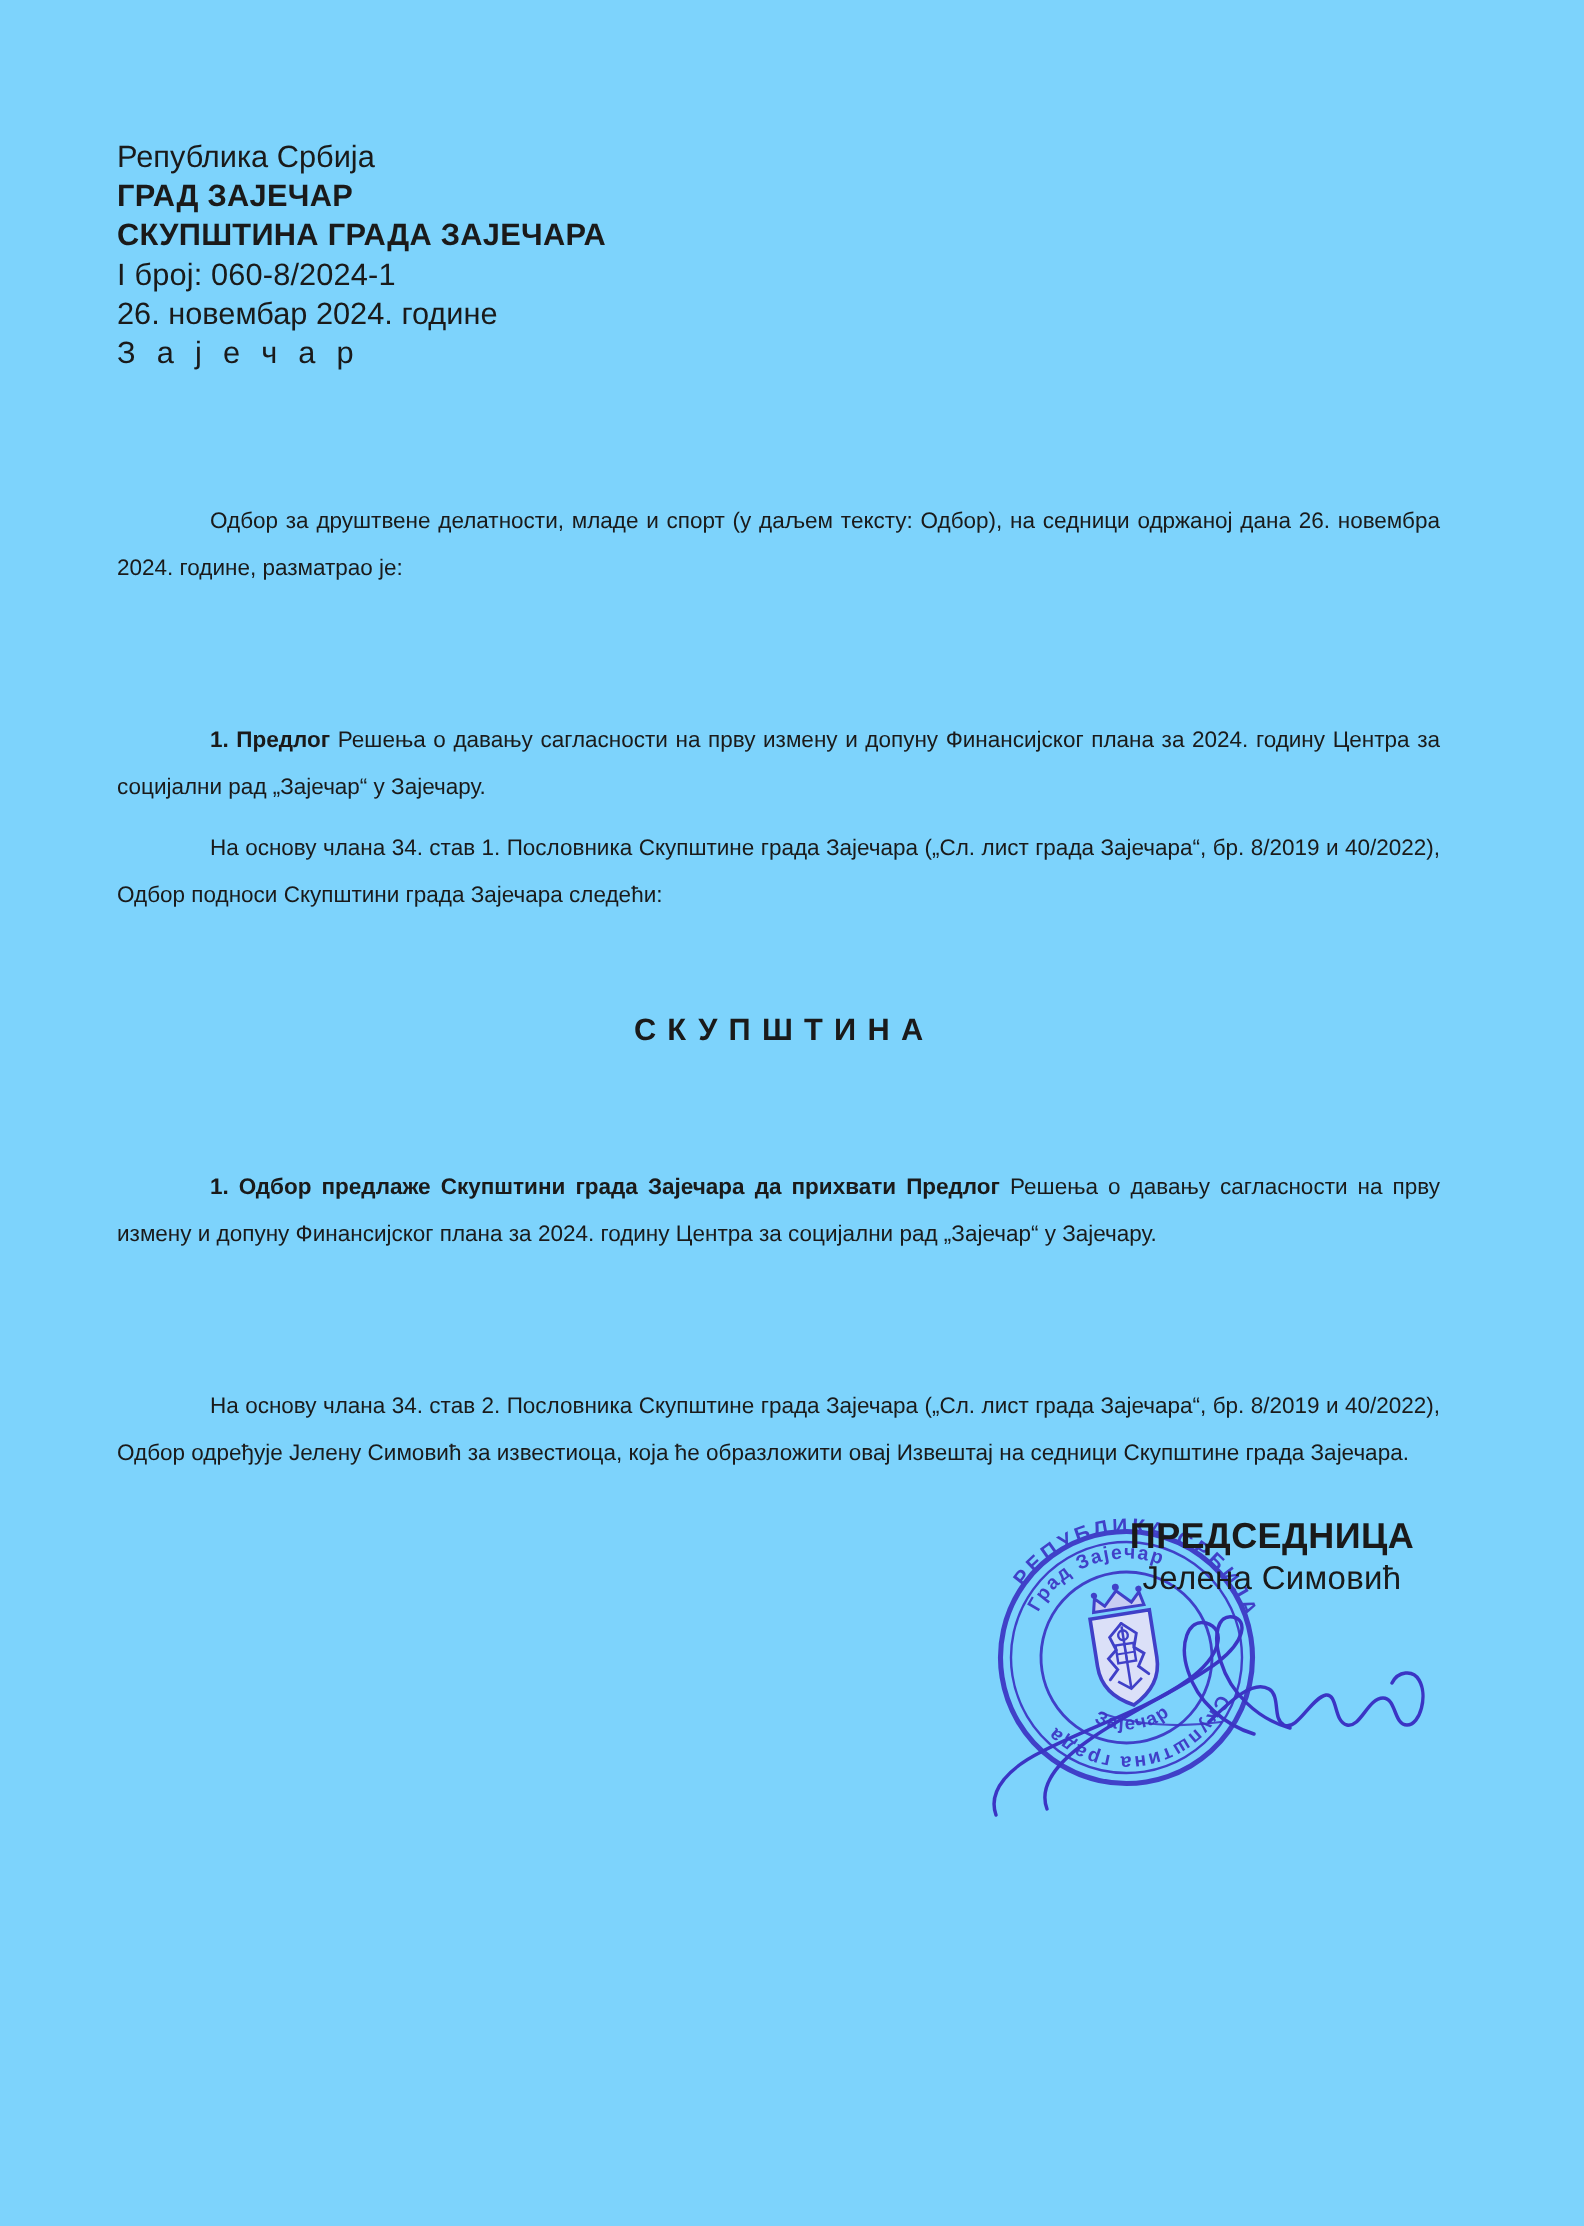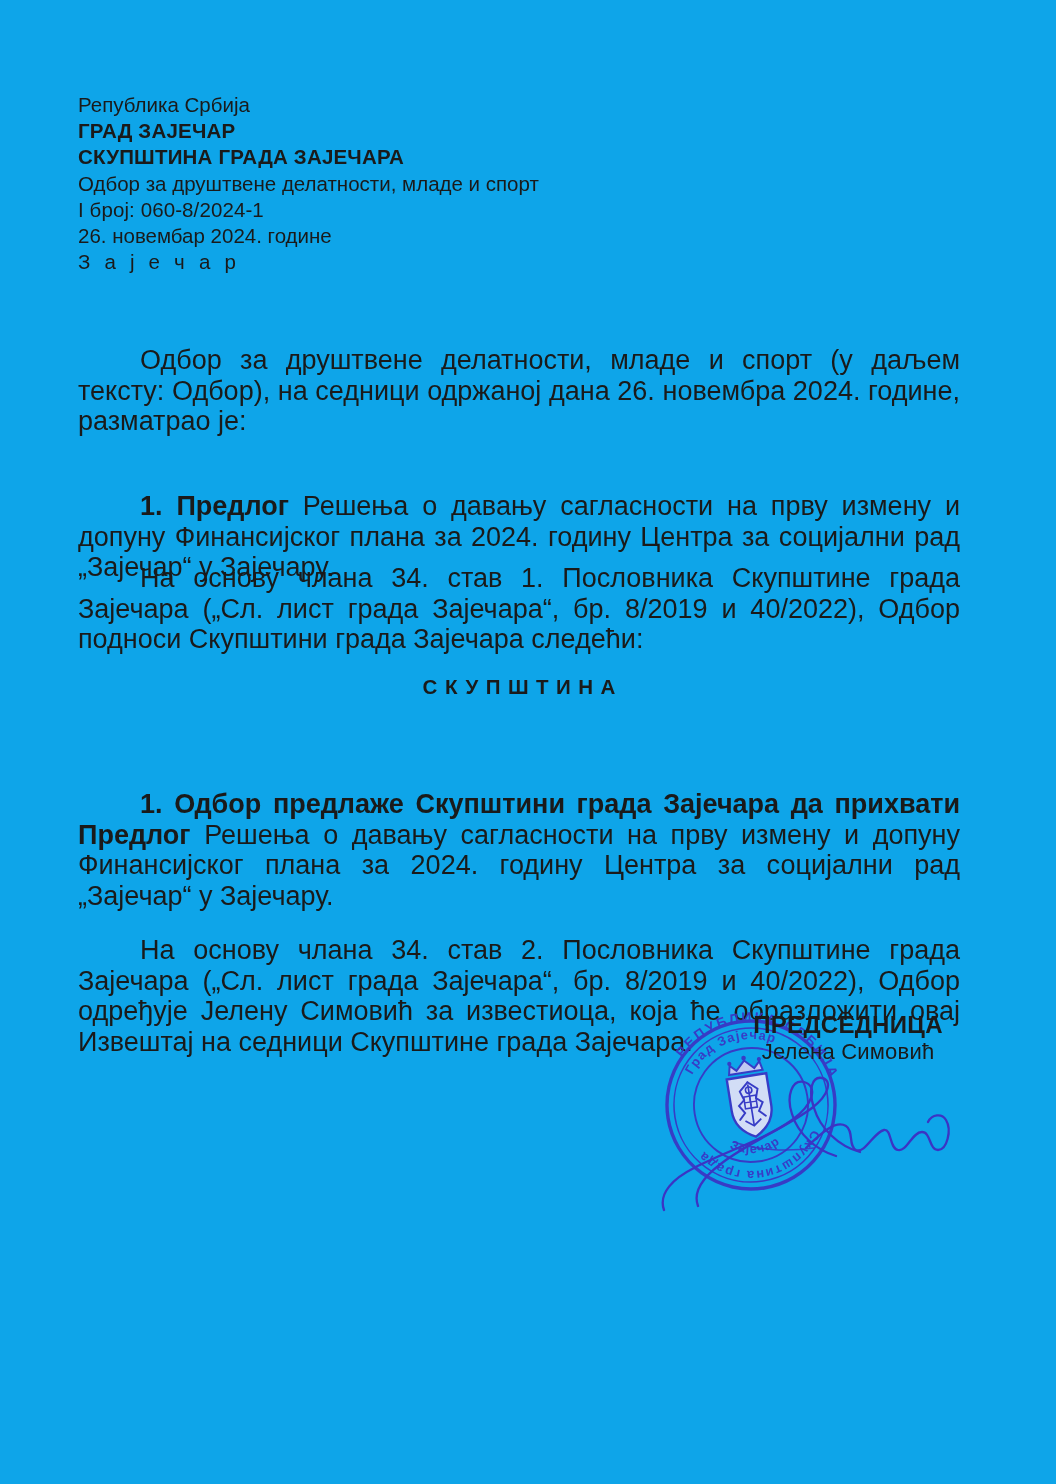--- a/index.html
+++ b/index.html
@@ -8,21 +8,21 @@
     background: #ffffff;
   }
   body {
     font-family: "Liberation Sans", sans-serif;
     color: #1a1a1a;
   }
   .page {
     position: relative;
     width: 1056px;
     height: 1484px;
-    background: #0ea5e9;
+    background: #7dd3fc;
     overflow: hidden;
   }
   .content {
     position: absolute;
     left: 78px;
     top: 0;
     width: 882px;
   }
 
   
@@ -38,21 +38,21 @@
   .lh-line { display: block; }
   .lh-bold { font-weight: bold; letter-spacing: 0.2px; }
   .lh-spaced { letter-spacing: 4.2px; }
   .lh-num { letter-spacing: 0.1px; }
 
   
   .para {
     position: absolute;
     left: 0;
     width: 882px;
-    font-size: 27px;
+    font-size: 15px;
     line-height: 30.5px;
     text-align: justify;
     text-justify: inter-word;
     text-indent: 62px;
     hyphens: none;
   }
   .para b { font-weight: bold; }
 
   .p-intro     { top: 318px; }
   .p-item1     { top: 464px; }
@@ -109,21 +109,20 @@
 </head>
 <body>
 
 <div class="page">
   <div class="content">
 
     <div class="letterhead">
       <span class="lh-line">Република Србија</span>
       <span class="lh-line lh-bold">ГРАД ЗАЈЕЧАР</span>
       <span class="lh-line lh-bold">СКУПШТИНА ГРАДА ЗАЈЕЧАРА</span>
-      <span class="lh-line">Одбор за друштвене делатности, младе и спорт</span>
       <span class="lh-line lh-num">I број:  060-8/2024-1</span>
       <span class="lh-line">26. новембар 2024. године</span>
       <span class="lh-line lh-spaced">З а ј е ч а р</span>
     </div>
 
     <p class="para p-intro">Одбор за друштвене делатности, младе и спорт (у даљем тексту: Одбор), на седници одржаној дана 26. новембра 2024. године, разматрао је:</p>
 
     <p class="para p-item1"><b>1. Предлог</b><span> Решења о давању сагласности на прву измену и допуну Финансијског плана за 2024. годину Центра за социјални рад „Зајечар“ у Зајечару.</span></p>
 
     <p class="para p-basis1">На основу члана 34. став 1. Пословника Скупштине града Зајечара („Сл. лист града Зајечара“, бр. 8/2019 и 40/2022), Одбор подноси Скупштини града Зајечара следећи:</p>

